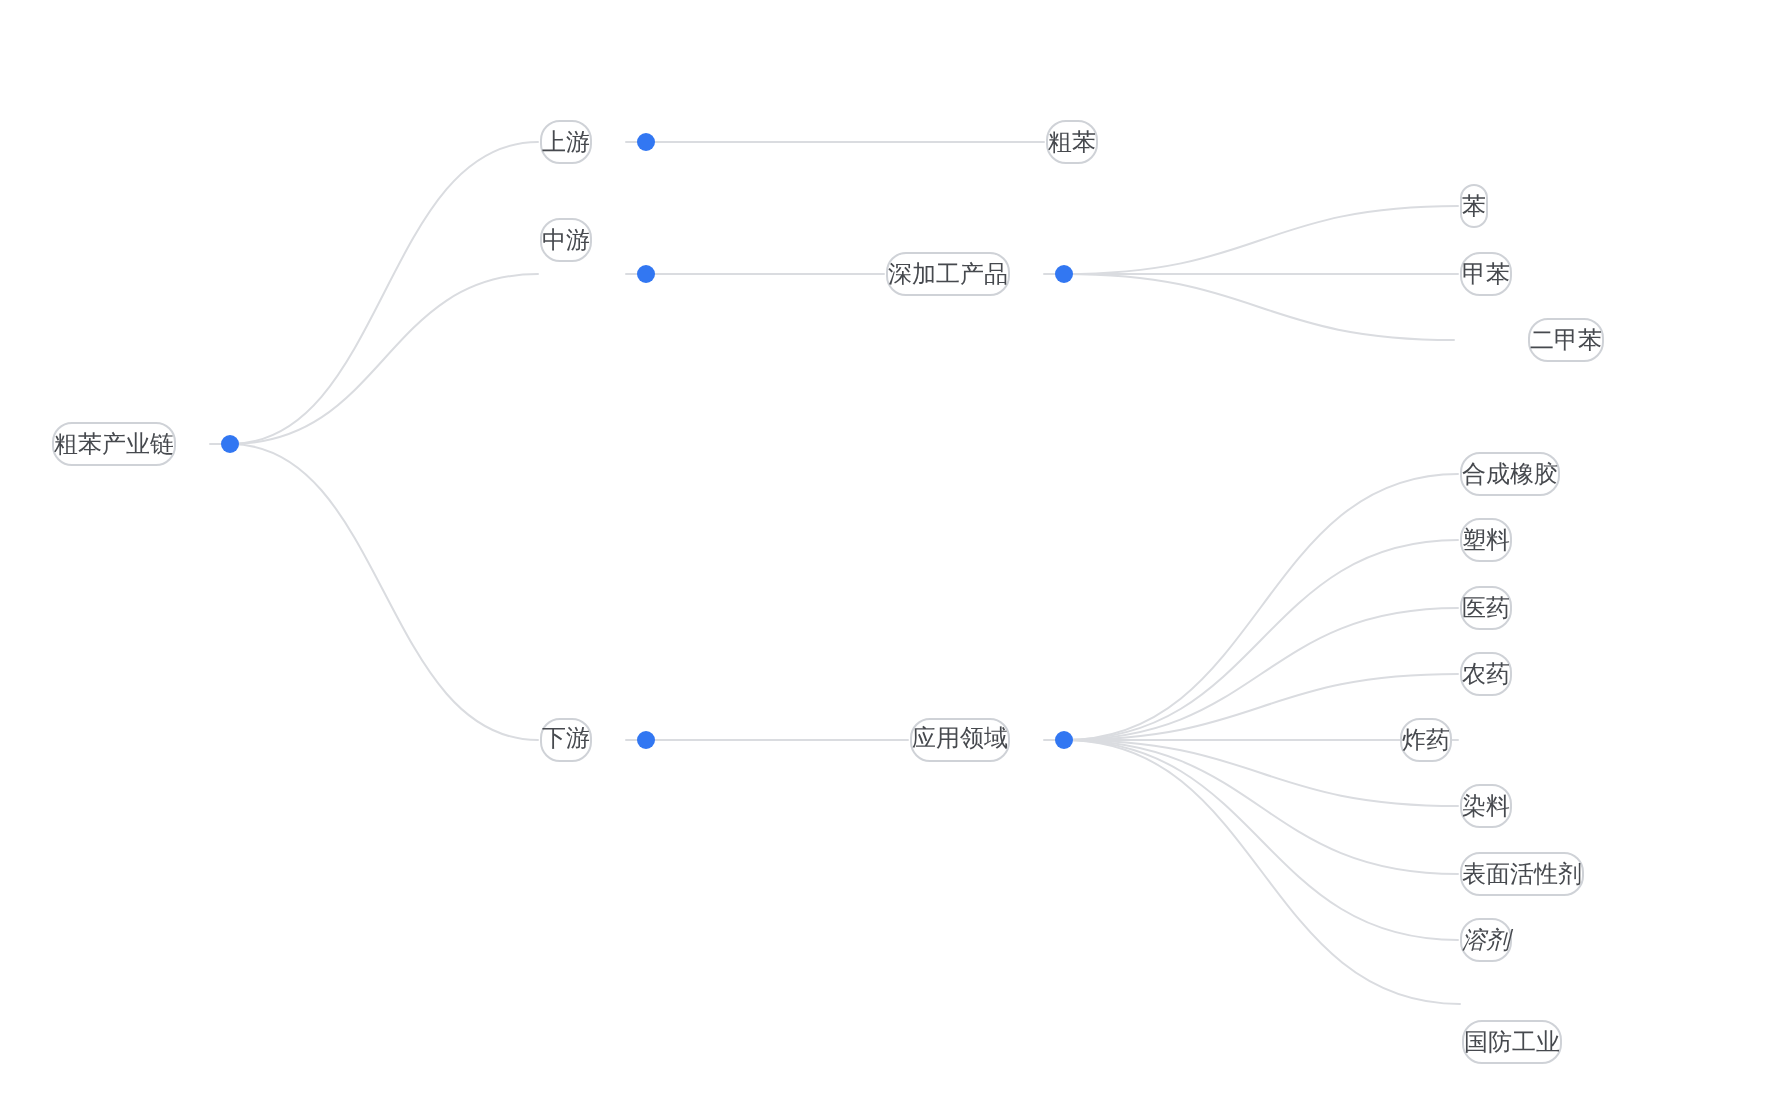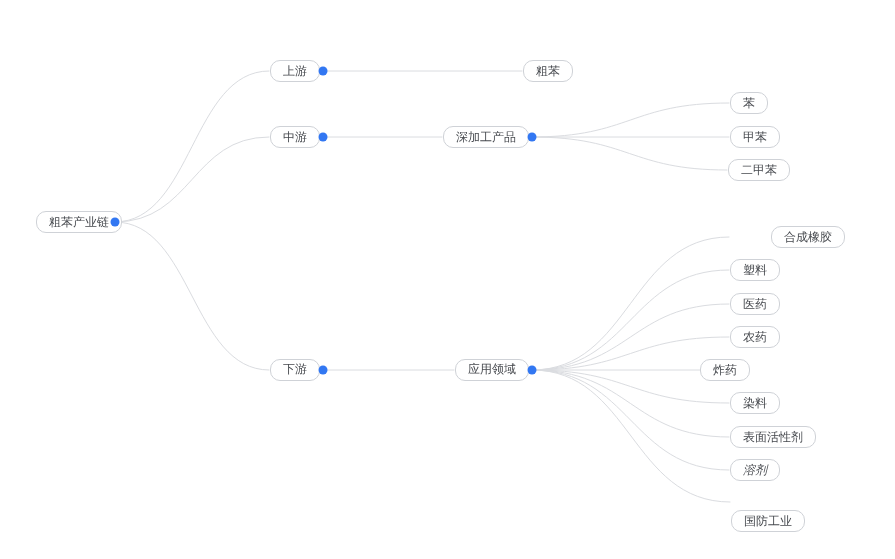--- a/index.html
+++ b/index.html
@@ -20,21 +20,21 @@
     left: 0;
     top: 0;
   }
   .node {
     position: absolute;
     transform: translateY(-50%);
     box-sizing: border-box;
     background: #ffffff;
     border: 1px solid var(--node-border, #cfd2d7);
     border-radius: 10px;
-    padding: 3px 12px;
+    padding: 3px 0;
     font-size: 12px;
     line-height: 14px;
     color: var(--node-text, #46494e);
     white-space: nowrap;
     cursor: default;
   }
   .dot {
     position: absolute;
     width: 9px;
     height: 9px;
@@ -68,31 +68,31 @@
       <path d="M 532 370 C 630.5 370, 630.5 270, 729 270" stroke="#dadce0" stroke-width="1" fill="none" stroke-linecap="round"></path>
       <path d="M 532 370 C 630.5 370, 630.5 304, 729 304" stroke="#dadce0" stroke-width="1" fill="none" stroke-linecap="round"></path>
       <path d="M 532 370 C 630.5 370, 630.5 337, 729 337" stroke="#dadce0" stroke-width="1" fill="none" stroke-linecap="round"></path>
       <path d="M 532 370 L 729 370" stroke="#dadce0" stroke-width="1" fill="none" stroke-linecap="round"></path>
       <path d="M 532 370 C 630.5 370, 630.5 403, 729 403" stroke="#dadce0" stroke-width="1" fill="none" stroke-linecap="round"></path>
       <path d="M 532 370 C 630.5 370, 630.5 437, 729 437" stroke="#dadce0" stroke-width="1" fill="none" stroke-linecap="round"></path>
       <path d="M 532 370 C 630.5 370, 630.5 470, 729 470" stroke="#dadce0" stroke-width="1" fill="none" stroke-linecap="round"></path>
       <path d="M 532 370 C 631 370, 631 502, 730 502" stroke="#dadce0" stroke-width="1" fill="none" stroke-linecap="round"></path>
     </svg>
   <div id="nodes-layer">
-      <div class="node" style="left: 36px; top: 222px;">粗苯产业链</div>
+      <div class="node" style="left: 26px; top: 222px;">粗苯产业链</div>
       <div class="node" style="left: 270px; top: 71px;">上游</div>
       <div class="node" style="left: 523px; top: 71px;">粗苯</div>
-      <div class="node" style="left: 270px; top: 137px;">中游</div>
+      <div class="node" style="left: 270px; top: 120px;">中游</div>
       <div class="node" style="left: 443px; top: 137px; font-family: Liberation Serif, serif;">深加工产品</div>
       <div class="node" style="left: 730px; top: 103px;">苯</div>
       <div class="node" style="left: 730px; top: 137px;">甲苯</div>
-      <div class="node" style="left: 728px; top: 170px; text-align: center;">二甲苯</div>
+      <div class="node" style="left: 764px; top: 170px; text-align: center;">二甲苯</div>
       <div class="node" style="left: 270px; top: 370px; font-family: Liberation Mono, monospace;">下游</div>
       <div class="node" style="left: 455px; top: 370px; font-family: Liberation Mono, monospace;">应用领域</div>
-      <div class="node" style="left: 771px; top: 237px;">合成橡胶</div>
+      <div class="node" style="left: 730px; top: 237px;">合成橡胶</div>
       <div class="node" style="left: 730px; top: 270px;">塑料</div>
       <div class="node" style="left: 730px; top: 304px;">医药</div>
       <div class="node" style="left: 730px; top: 337px; font-family: Liberation Serif, serif;">农药</div>
       <div class="node" style="left: 700px; top: 370px;">炸药</div>
       <div class="node" style="left: 730px; top: 403px;">染料</div>
       <div class="node" style="left: 730px; top: 437px;">表面活性剂</div>
       <div class="node" style="left: 730px; top: 470px; font-style: italic;">溶剂</div>
       <div class="node" style="left: 731px; top: 502px; margin-top: 19px;">国防工业</div>
       <div class="dot" style="width: 9px; height: 9px; left: 115px; top: 222px;"></div>
       <div class="dot" style="width: 9px; height: 9px; left: 323px; top: 71px;"></div>

